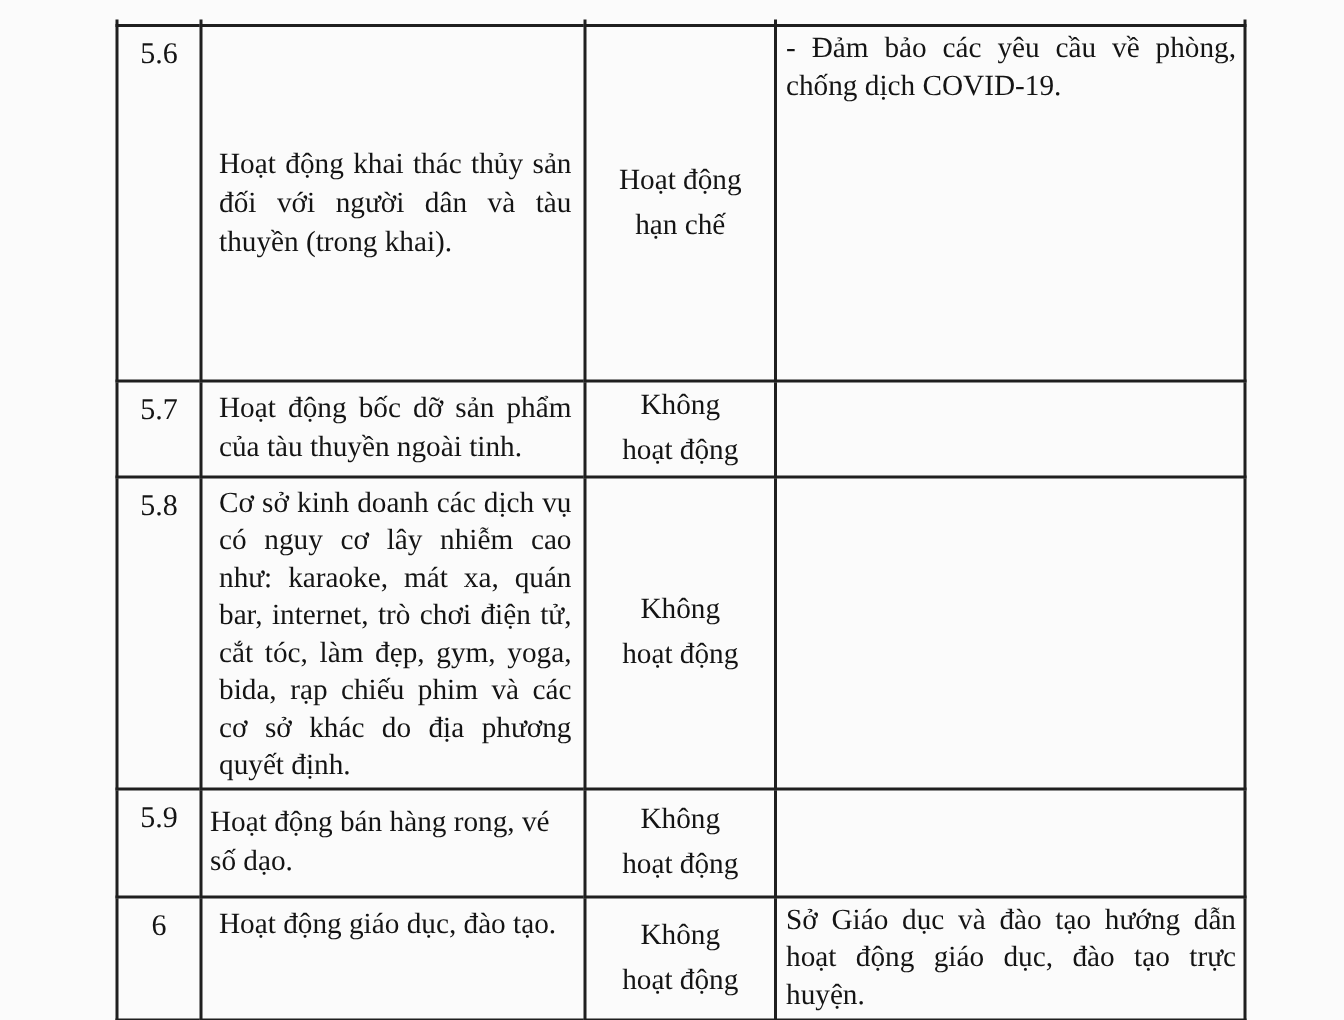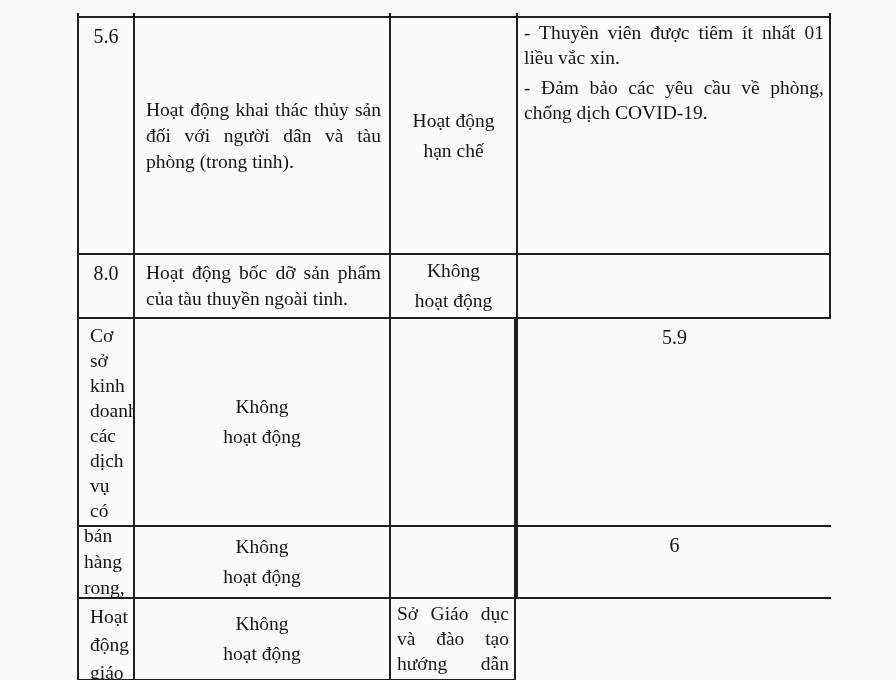--- a/index.html
+++ b/index.html
@@ -69,41 +69,41 @@
 
 <div class="grid">
 
   <div class="cell c0 sliver"></div>
   <div class="cell c1 sliver"></div>
   <div class="cell c2 sliver"></div>
   <div class="cell c3 sliver"></div>
 
   <div class="cell c0 num">5.6</div>
   <div class="cell c1 desc">
-    <div class="txt">Hoạt động khai thác thủy sản đối với người dân và tàu phòng (trong tinh).</div>
+    <div class="txt">Hoạt động khai thác thủy sản đối với người dân và tàu thuyền (trong khai).</div>
   </div>
   <div class="cell c2 status">
     <span>Hoạt động</span>
     <span>hạn chế</span>
   </div>
   <div class="cell c3 notes">
-    <p>- Thuyền viên được tiêm ít nhất 01 liều vắc xin.</p>
     <p>- Đảm bảo các yêu cầu về phòng, chống dịch COVID-19.</p>
   </div>
 
-  <div class="cell c0 num">8.0</div>
+  <div class="cell c0 num">5.7</div>
   <div class="cell c1 desc">
     <div class="txt">Hoạt động bốc dỡ sản phẩm của tàu thuyền ngoài tinh.</div>
   </div>
   <div class="cell c2 status">
     <span>Không</span>
     <span>hoạt động</span>
   </div>
   <div class="cell c3 notes"></div>
 
+  <div class="cell c0 num">5.8</div>
   <div class="cell c1 desc top dense">
     <div class="txt">Cơ sở kinh doanh các dịch vụ có nguy cơ lây nhiễm cao như: karaoke, mát xa, quán bar, internet, trò chơi điện tử, cắt tóc, làm đẹp, gym, yoga, bida, rạp chiếu phim và các cơ sở khác do địa phương quyết định.</div>
   </div>
   <div class="cell c2 status">
     <span>Không</span>
     <span>hoạt động</span>
   </div>
   <div class="cell c3 notes"></div>
 
   <div class="cell c0 num">5.9</div>

